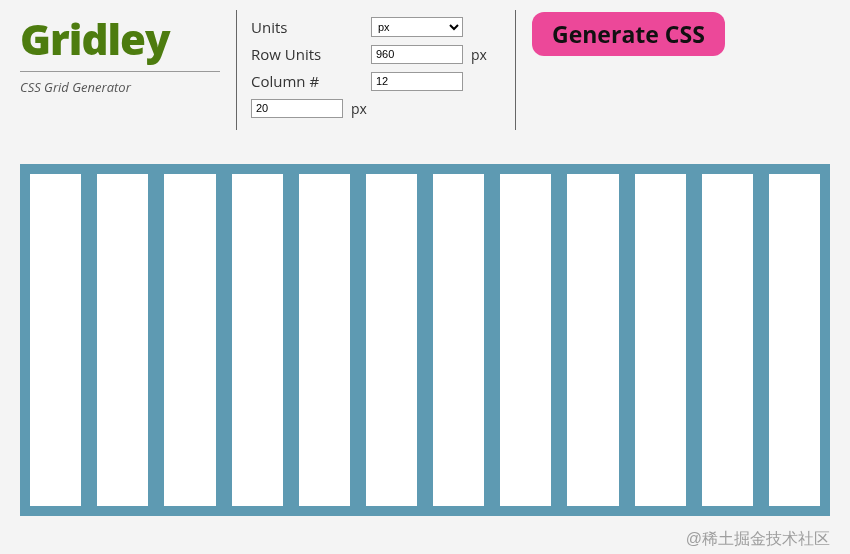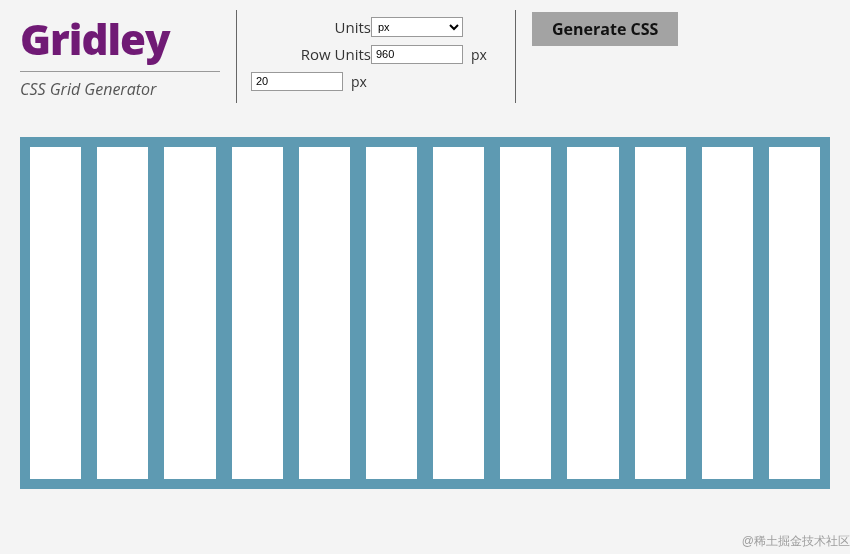--- a/index.html
+++ b/index.html
@@ -15,51 +15,50 @@
       display: flex;
       padding: 10px 20px 0 20px;
       gap: 16px;
     }
     .brand-block {
       width: 200px;
     }
     .brand-title {
       font-size: 42px;
       font-weight: 800;
-      color: #701a75;
+      color: #4d7c0f;
       letter-spacing: -1px;
       padding-bottom: 2px;
     }
     .brand-divider {
       border-top: 1px solid #999;
       margin-top: 2px;
       margin-bottom: 6px;
     }
     .brand-subtitle {
       font-style: italic;
       color: #555;
-      font-size: 16px;
+      font-size: 13px;
     }
     .config-block {
       border-left: 1px solid #666;
       border-right: 1px solid #666;
       padding: 4px 14px 8px 14px;
       width: 280px;
     }
     .config-row {
       display: flex;
       align-items: center;
       height: 26px;
       margin-bottom: 1px;
     }
     .config-label {
       width: 120px;
       font-size: 15px;
       color: #333;
-      text-align: right;
     }
     .config-input, .config-select {
       width: 92px;
       height: 19px;
       font-size: 11px;
       border: 1px solid #999;
       background: #fff;
       padding: 0 4px;
       font-family: Arial, sans-serif;
     }
@@ -69,47 +68,47 @@
     }
     .config-unit {
       font-size: 14px;
       color: #333;
       margin-left: 8px;
     }
     .action-block {
       padding-top: 2px;
     }
     .generate-btn {
-      background: #a3a3a3;
+      background: #ec4899;
       border: none;
       color: #111;
       font-weight: 700;
-      font-size: 16px;
+      font-size: 23px;
       padding: 6px 20px;
-      border-radius: 0;
+      border-radius: 12px;
       cursor: pointer;
       font-family: inherit;
     }
     .grid-preview {
       margin: 34px 20px 0 20px;
       background: #5e9ab2;
       padding: 10px;
       display: flex;
       gap: 16px;
       height: 352px;
     }
     .grid-col {
       background: #fff;
       flex: 1;
     }
     .watermark {
       position: absolute;
       bottom: 4px;
-      right: 0;
-      font-size: 12px;
+      right: 20px;
+      font-size: 16px;
       color: rgba(100,100,100,0.6);
       font-family: Arial, sans-serif;
     }
   </style>
 </head>
 <body>
 
 <div class="top-section">
   <div class="brand-block">
     <div class="brand-title">Gridley</div>
@@ -121,20 +120,24 @@
     <div class="config-row">
       <span class="config-label">Units</span>
       <select class="config-select">
         <option>px</option>
       </select>
     </div>
     <div class="config-row">
       <span class="config-label">Row Units</span>
       <input class="config-input" value="960" style="">
       <span class="config-unit">px</span>
+    </div>
+    <div class="config-row">
+      <span class="config-label">Column #</span>
+      <input class="config-input" value="12" style="">
     </div>
     <div class="config-row">
       <input class="config-input" value="20" style="">
       <span class="config-unit">px</span>
     </div>
   </div>
 
   <div class="action-block">
     <button class="generate-btn">Generate CSS</button>
   </div>

